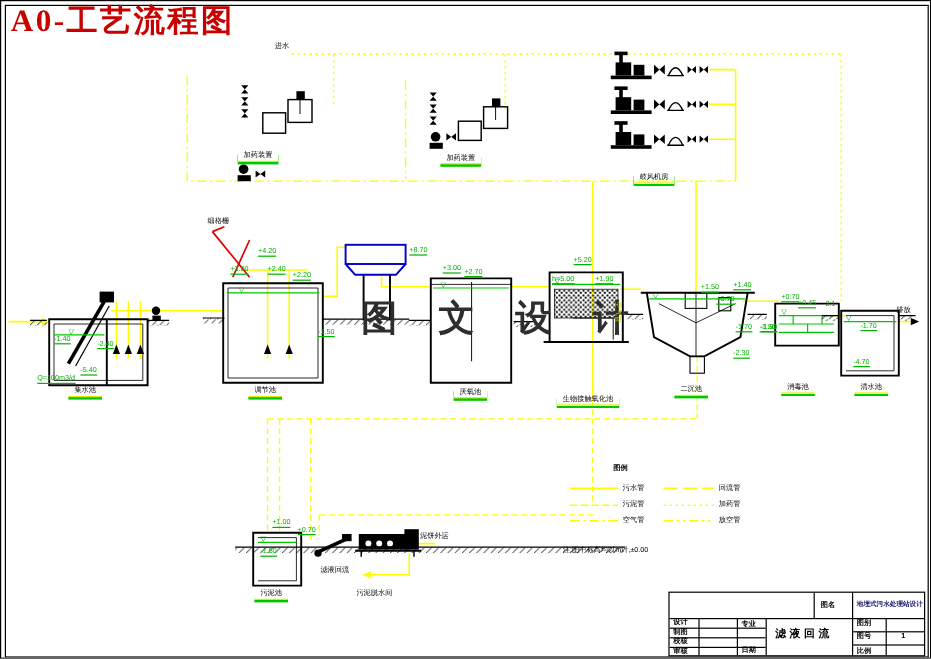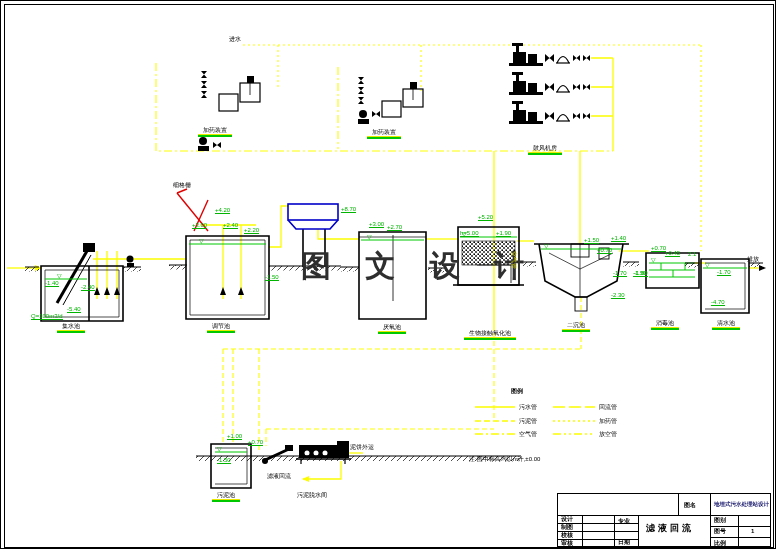--- a/index.html
+++ b/index.html
@@ -271,20 +271,21 @@
     <g stroke="#fdfd00" stroke-width="1.3" fill="none">
       <path d="M474,406 H514"></path>
       <path d="M474,420 H514" stroke-dasharray="6 3"></path>
       <path d="M474,433 H514" stroke-dasharray="8 3 2 3"></path>
       <path d="M552,406 H594" stroke-dasharray="12 4"></path>
       <path d="M552,420 H594" stroke-dasharray="2 3"></path>
       <path d="M552,433 H594" stroke-dasharray="8 3 2 3 2 3"></path>
     </g>
   </svg>
 
+  <span class="t title" style="left:8px;top:4px">A0-工艺流程图</span>
   <span class="t lbl" style="left:228px;top:35px">进水</span>
   <span class="t wm" style="left:300px;top:250px">图 文 设 计</span>
 
   <span class="t lbl" style="left:172px;top:181px">细格栅</span>
   <span class="t lbl u" style="left:197px;top:126px">加药装置</span>
   <span class="t lbl u" style="left:366px;top:128px">加药装置</span>
   <span class="t lbl u" style="left:527px;top:144px">鼓风机房</span>
   <span class="t lbl u" style="left:56px;top:322px">集水池</span>
   <span class="t lbl u" style="left:206px;top:322px">调节池</span>
   <span class="t lbl u" style="left:377px;top:323px">厌氧池</span>

